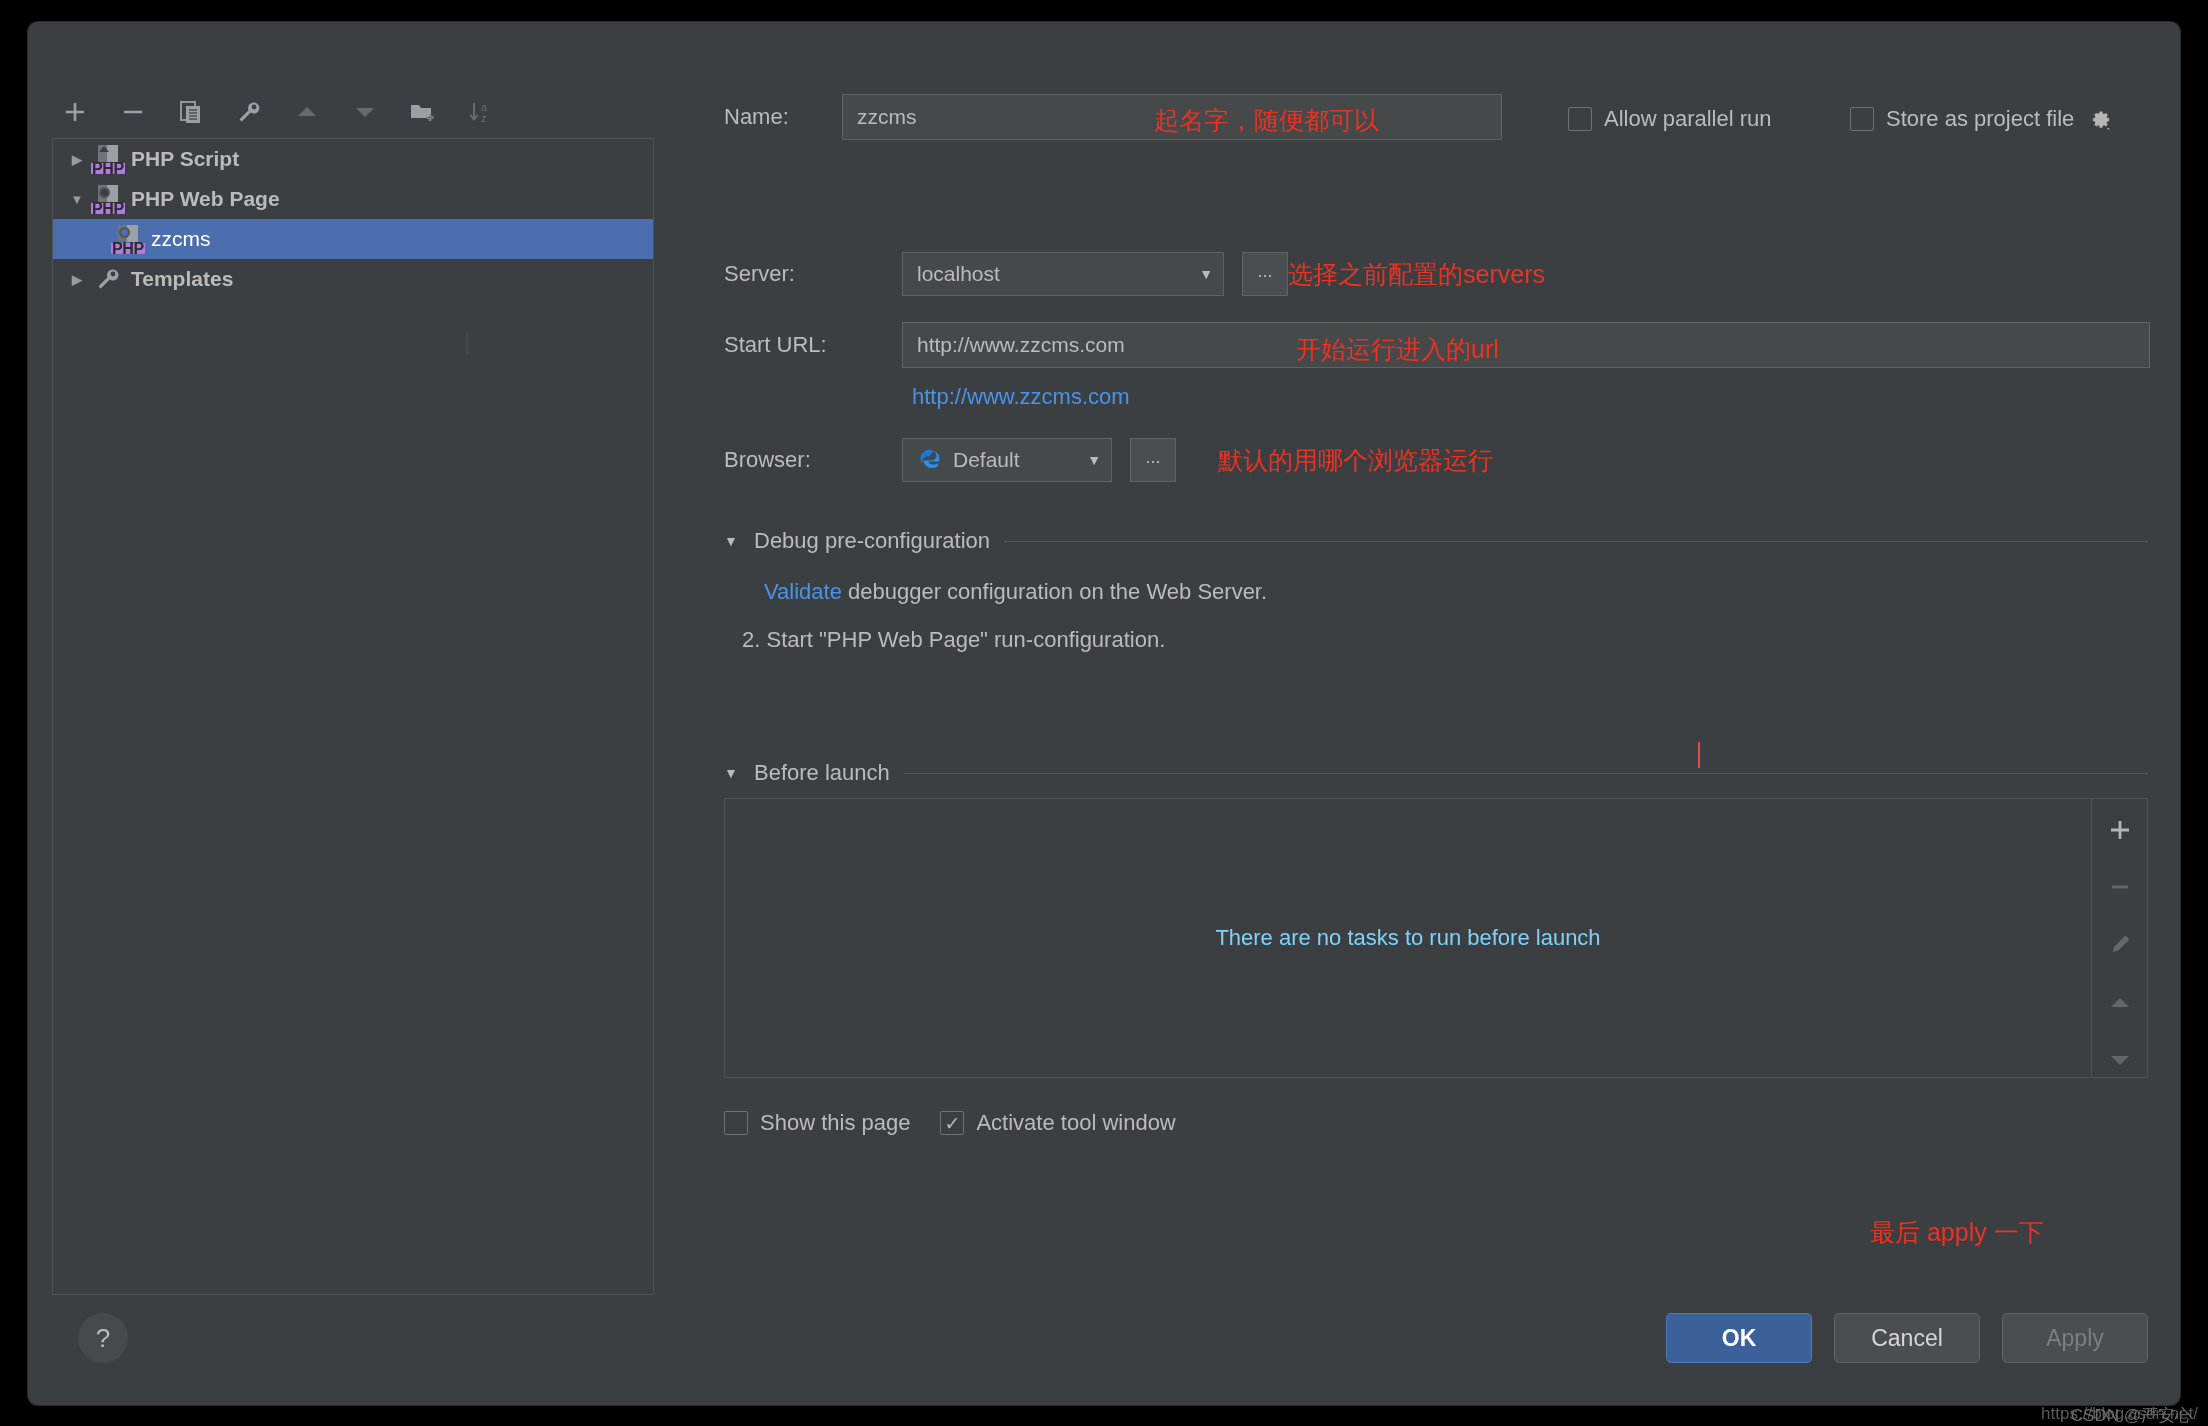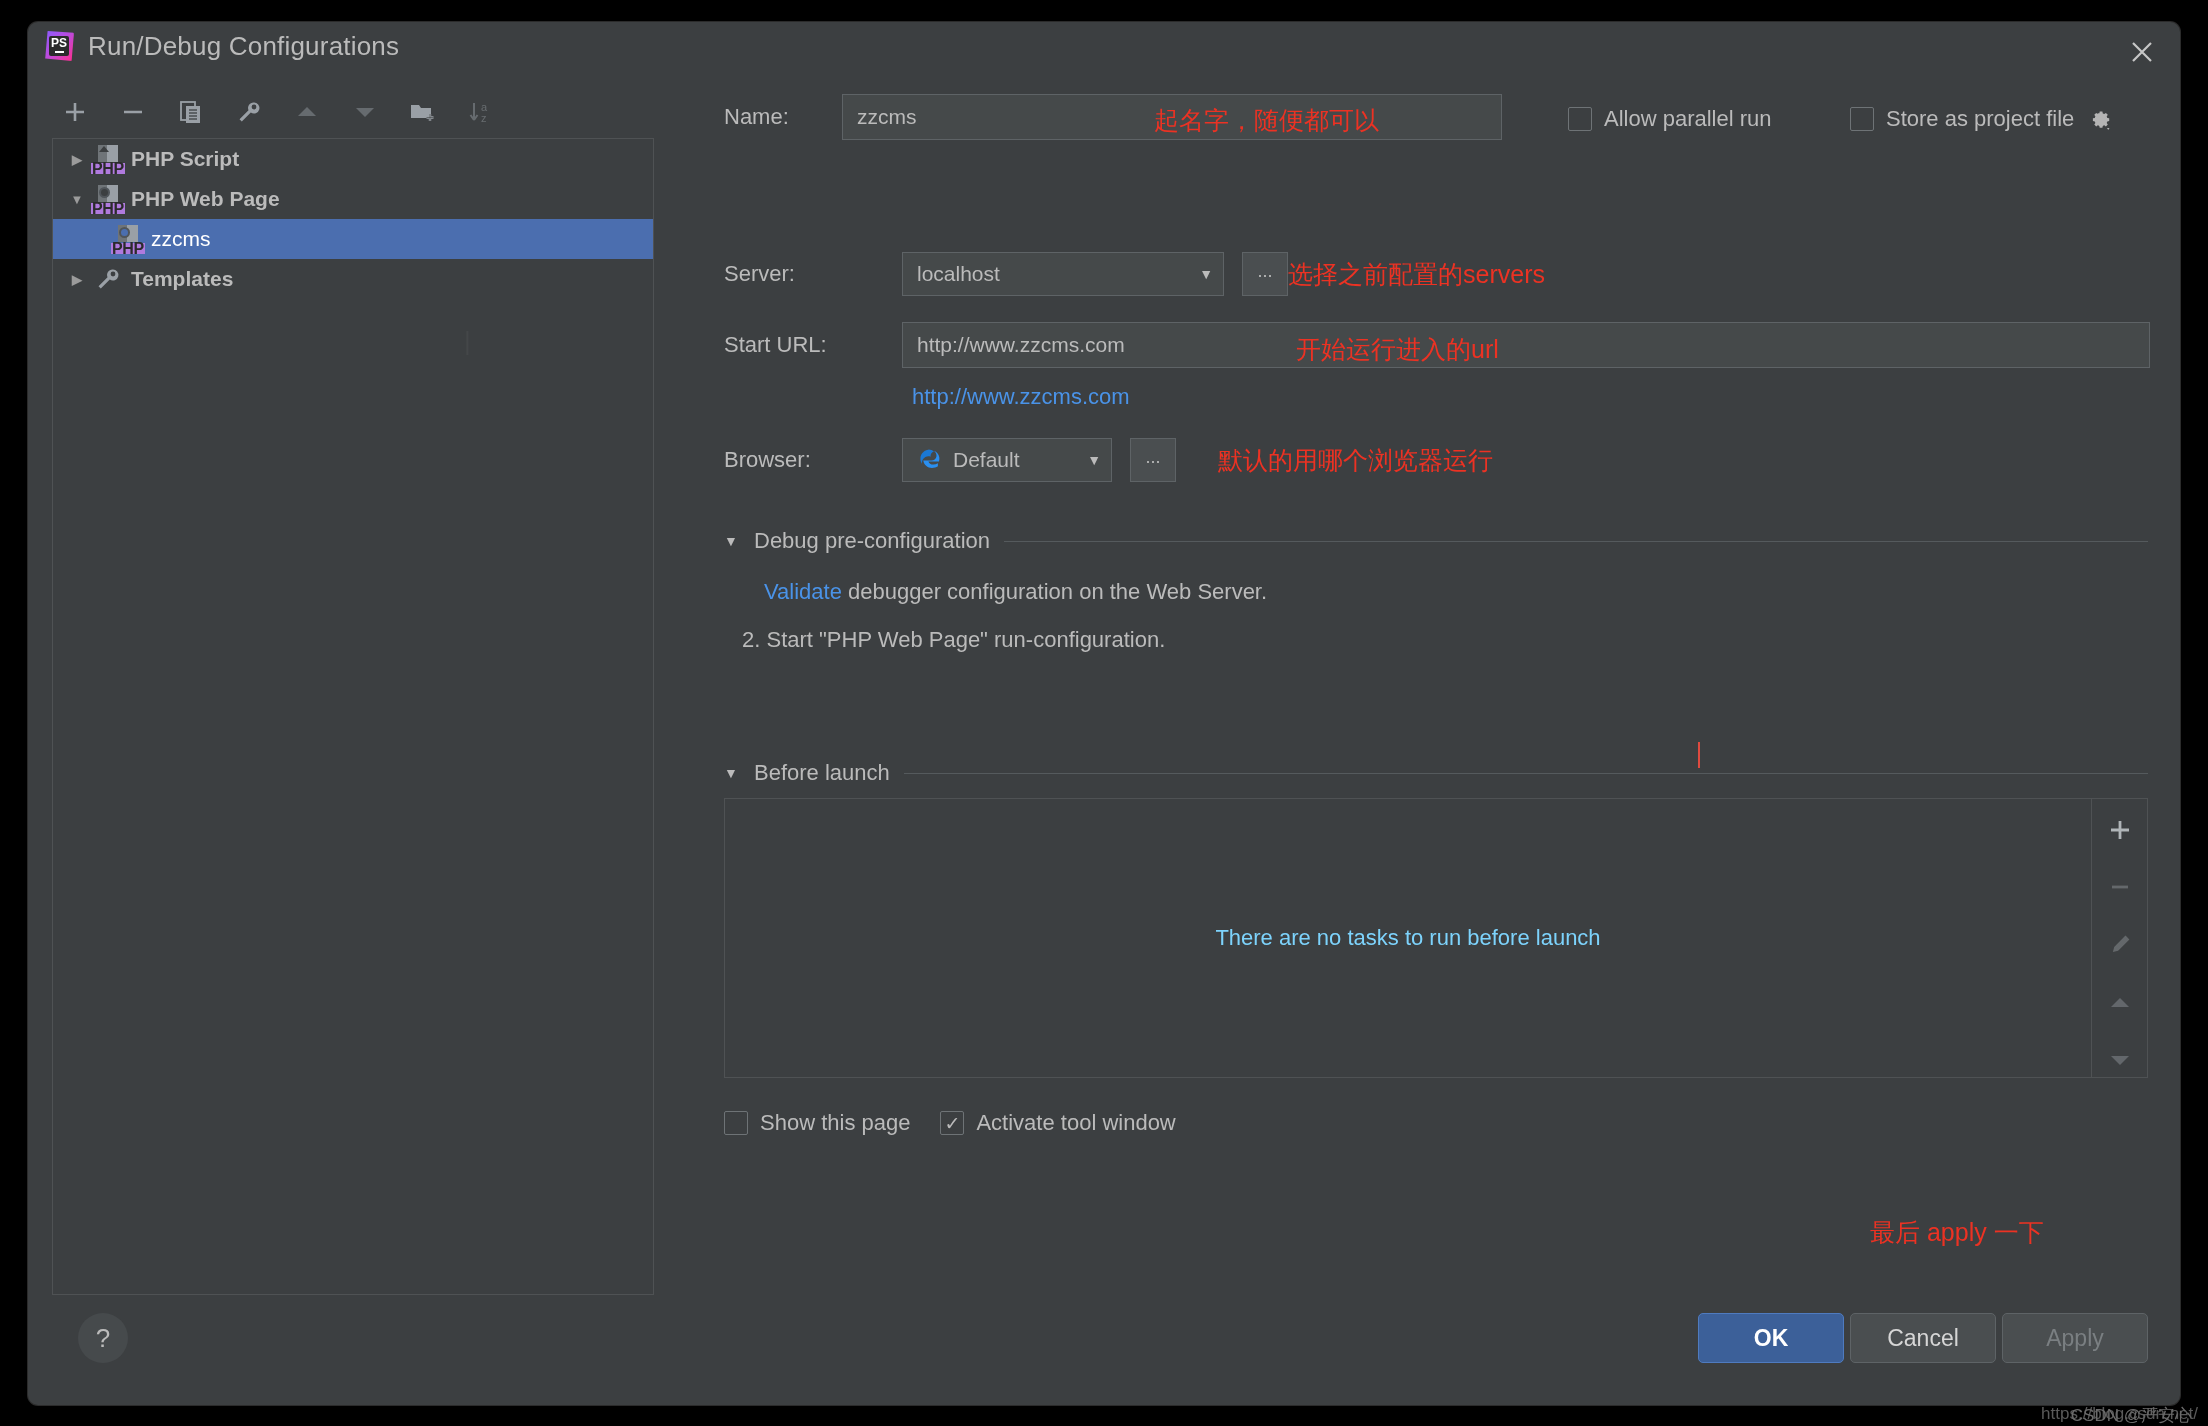--- a/index.html
+++ b/index.html
@@ -343,21 +343,21 @@
     color: #ffffff;
     font-weight: bold;
   }
   .btn.disabled {
     color: #7a7f82;
     cursor: default;
   }
   .footer-btns {
     position: absolute;
     right: 32px; top: 18px;
-    display: flex; gap: 6px;
+    display: flex; gap: 22px;
   }
 
   .watermark {
     position: absolute;
     right: 10px; bottom: 2px;
     color: #5a5a5a;
     font-size: 17px;
     white-space: nowrap;
   }
   .watermark .wm2 {
@@ -374,32 +374,20 @@
     position: absolute;
     color: #444749;
     font-size: 26px;
   }
 </style>
 </head>
 <body>
 
 <div class="dialog">
 
-  <div class="titlebar">
-    <div class="ps-logo">
-      <div class="bg"></div>
-      <div class="inner">PS<i></i></div>
-    </div>
-    <div class="title-text">Run/Debug Configurations</div>
-    <div class="close-btn">
-      <svg width="26" height="26" viewBox="0 0 26 26">
-          <path d="M4 4 L22 22 M22 4 L4 22" stroke="#c7c7c7" stroke-width="2.2" fill="none"></path>
-        </svg>
-    </div>
-  </div>
 
   <div class="body-area">
 
     <div class="left-panel">
 
       <div class="lp-toolbar">
         <div class="tb-btn">
           <svg width="26" height="26" viewBox="0 0 26 26">
               <path d="M13 4 V22 M4 13 H22" stroke="#9aa0a6" stroke-width="2.6" fill="none"></path>
             </svg>

